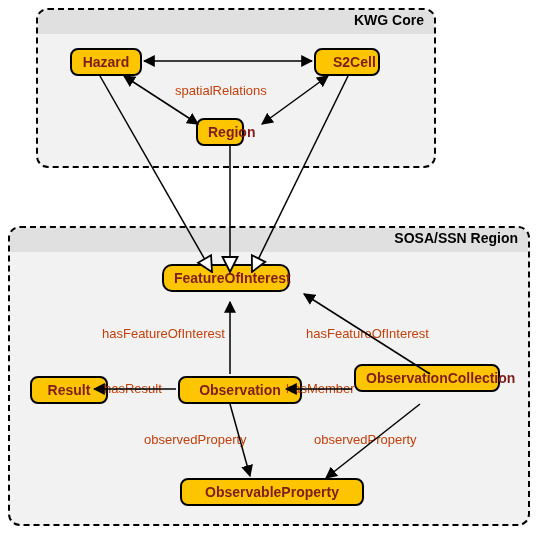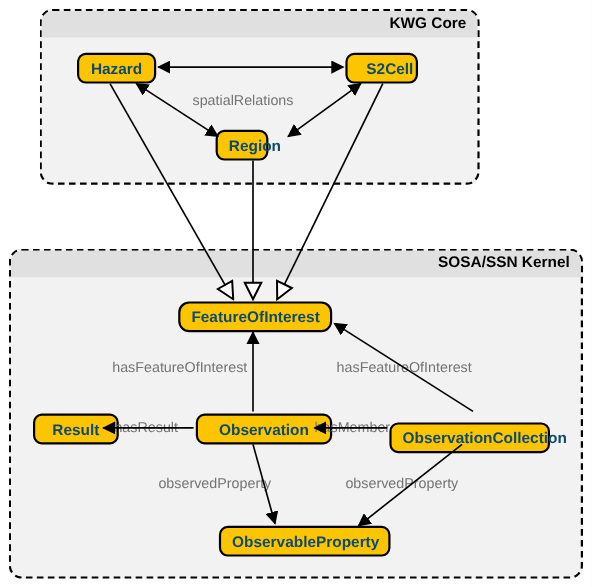--- a/index.html
+++ b/index.html
@@ -33,59 +33,59 @@
     box-sizing: border-box;
   }
   .node {
     position: absolute;
     background: #fdc500;
     border: 2px solid #000;
     border-radius: 8px;
     padding: 4px 10px;
     font-size: 14px;
     font-weight: bold;
-    color: #0c4a6e;
+    color: #7f1d1d;
     text-align: center;
     box-sizing: border-box;
     white-space: nowrap;
   }
   .edge-label {
     position: absolute;
     font-size: 13px;
-    color: #737373;
+    color: #c2410c;
     background: transparent;
     white-space: nowrap;
   }
   svg {
     position: absolute;
     top: 0;
     left: 0;
     pointer-events: none;
   }
 </style>
 </head>
 <body>
 
 <div class="container" style="left:36px; top:8px; width:400px; height:160px;">
   <div class="container-title">KWG Core</div>
 </div>
 
 <div class="container" style="left:8px; top:226px; width:522px; height:300px;">
-  <div class="container-title">SOSA/SSN Kernel</div>
+  <div class="container-title">SOSA/SSN Region</div>
 </div>
 
 <div class="node" style="left:70px; top:48px; width:72px;">Hazard</div>
 <div class="node" style="left:314px; top:48px; width:66px;padding-left:17px;">S2Cell</div>
 <div class="node" style="left:196px; top:118px; width:48px;">Region</div>
 
-<div class="node" style="left:162px; top:274px; width:140px;border-radius:10px;">FeatureOfInterest</div>
+<div class="node" style="left:162px; top:264px; width:128px;border-radius:10px;">FeatureOfInterest</div>
 <div class="node" style="left:30px; top:376px; width:78px;">Result</div>
 <div class="node" style="left:178px; top:376px; width:124px;">Observation</div>
-<div class="node" style="left:354px; top:384px; width:146px;">ObservationCollection</div>
-<div class="node" style="left:180px; top:478px; width:156px;margin-left:19px;">ObservableProperty</div>
+<div class="node" style="left:354px; top:364px; width:146px;">ObservationCollection</div>
+<div class="node" style="left:180px; top:478px; width:184px;">ObservableProperty</div>
 
 <div class="edge-label" style="left:175px; top:83px;">spatialRelations</div>
 <div class="edge-label" style="left:102px; top:326px;">hasFeatureOfInterest</div>
 <div class="edge-label" style="left:306px; top:326px;">hasFeatureOfInterest</div>
 <div class="edge-label" style="left:104px; top:381px;">hasResult</div>
 <div class="edge-label" style="left:286px; top:381px;">hasMember</div>
 <div class="edge-label" style="left:144px; top:432px;">observedProperty</div>
 <div class="edge-label" style="left:314px; top:432px;">observedProperty</div>
 
 <svg width="538" height="534">

